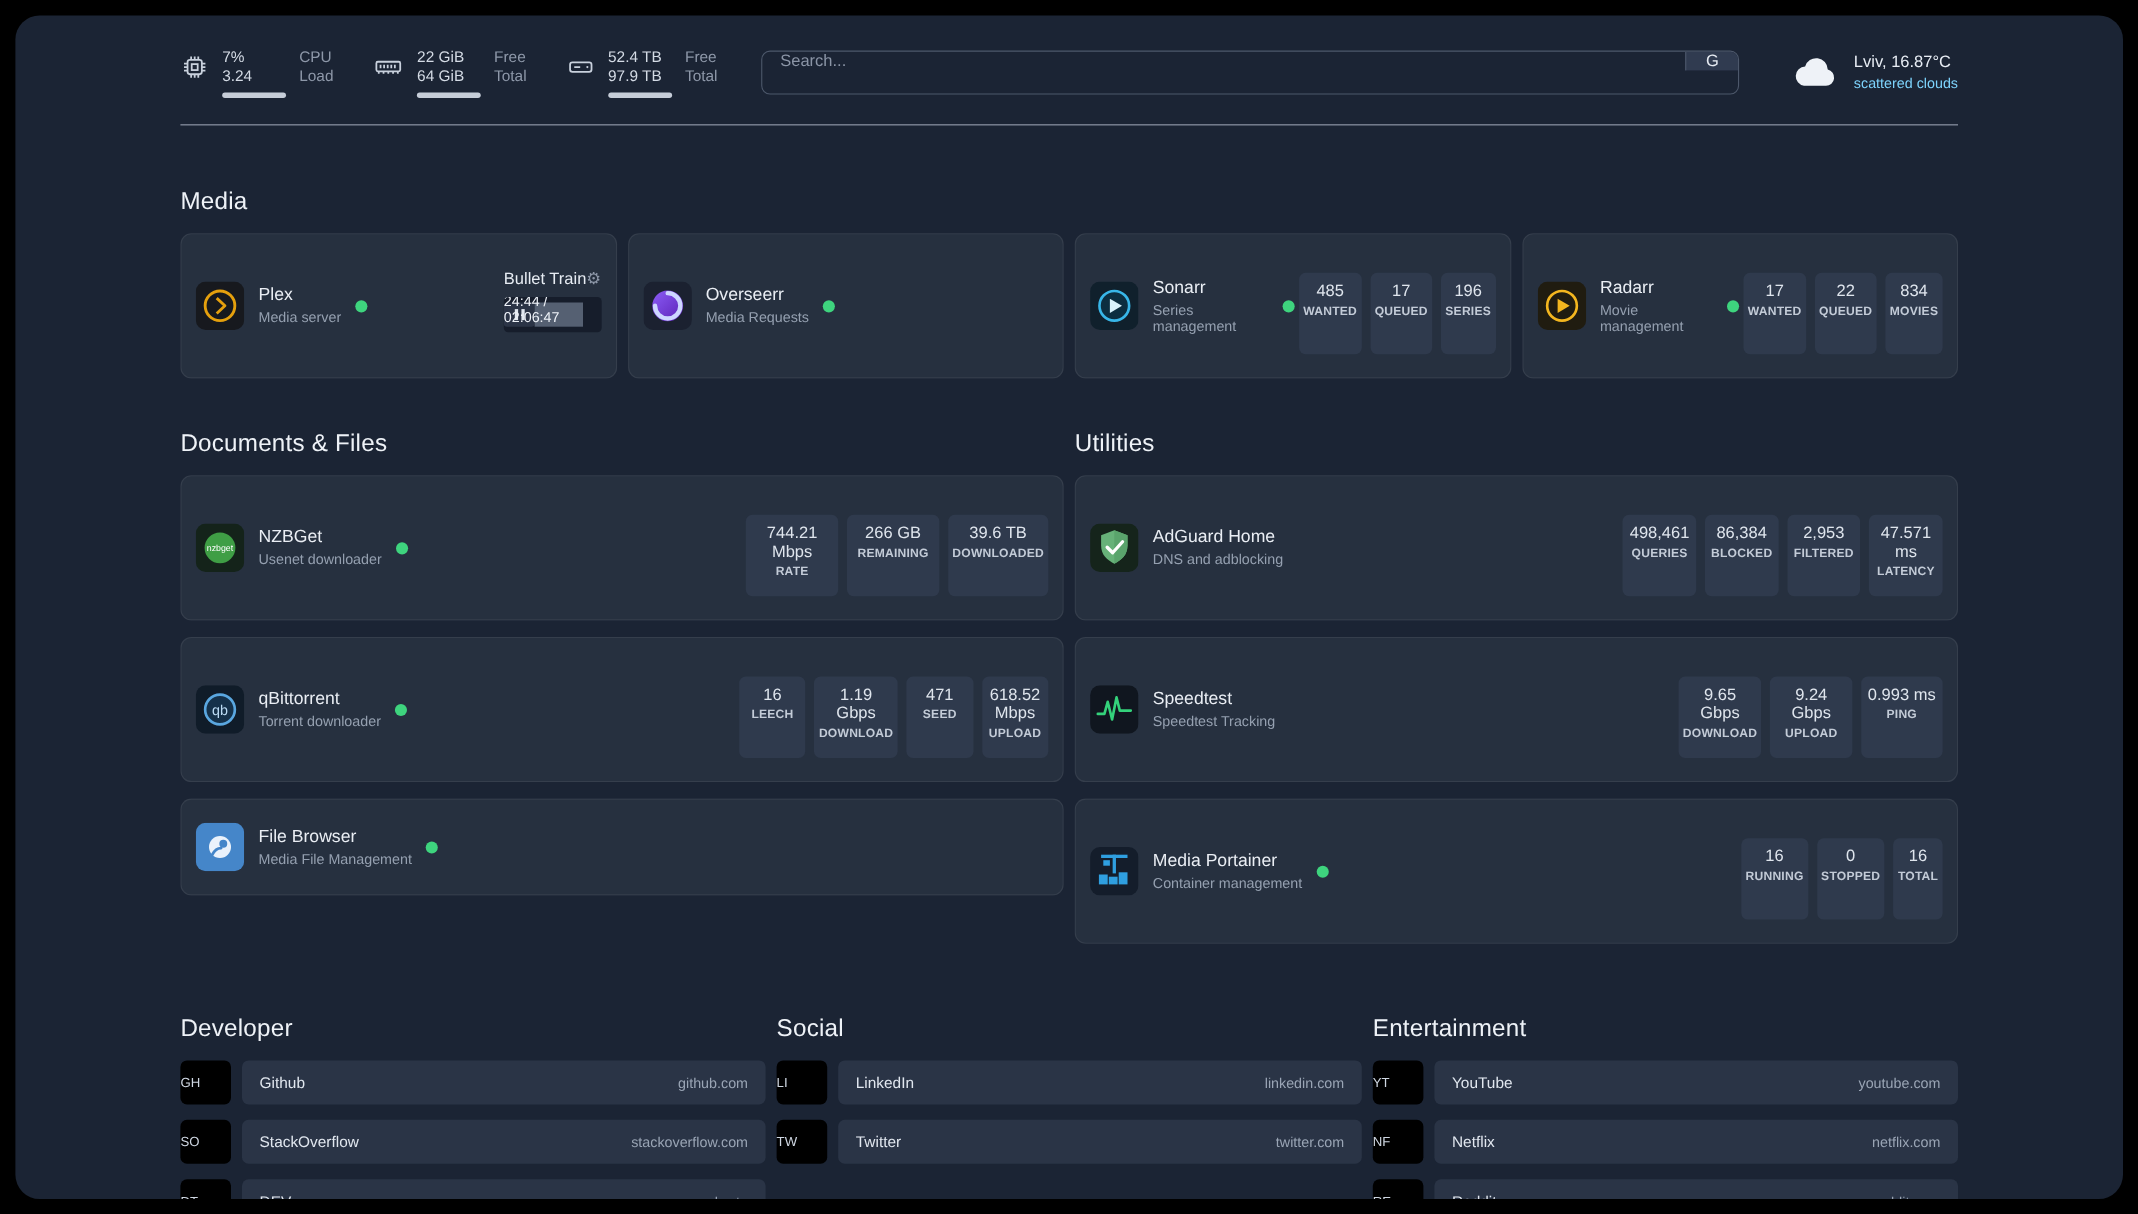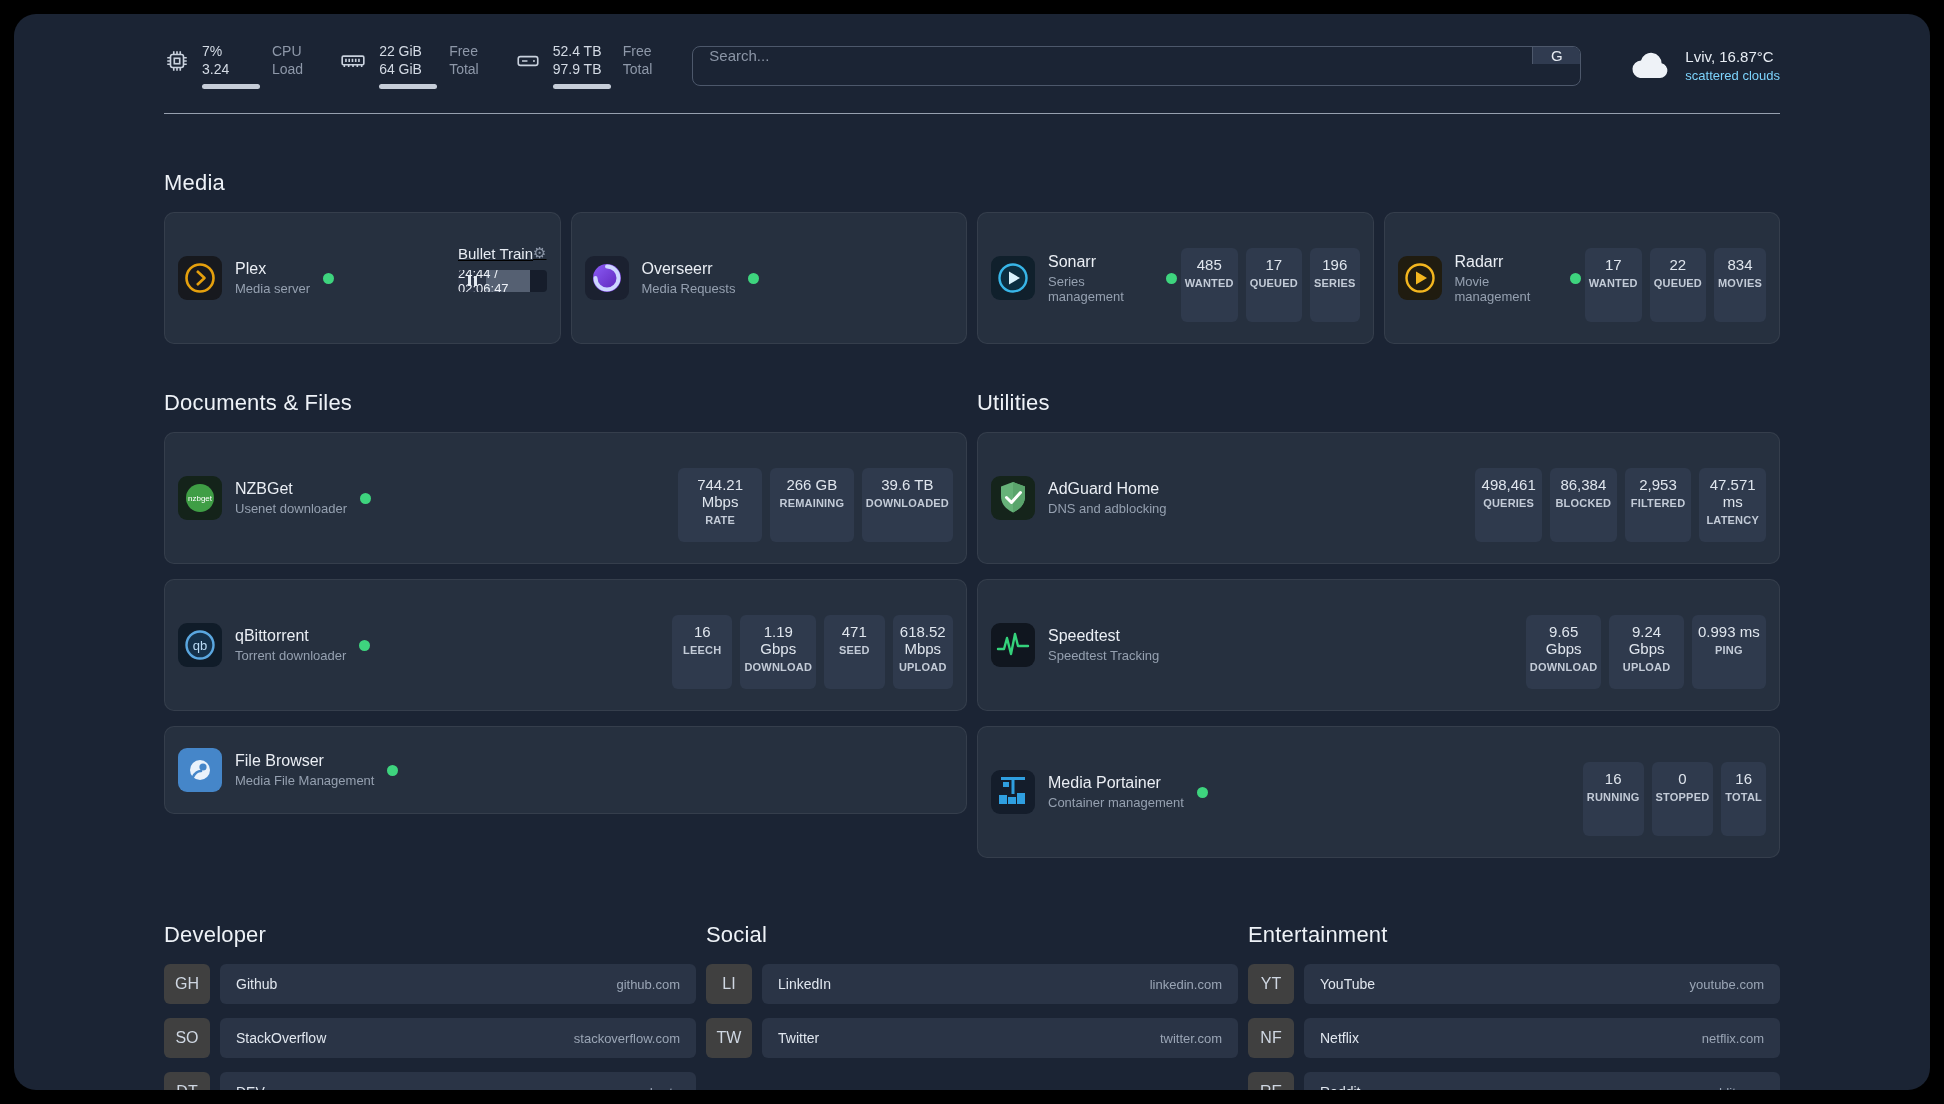--- a/index.html
+++ b/index.html
@@ -68,38 +68,38 @@
   .app-subtitle { font-size:13px; color:#95a0b0; margin-top:3px; }
   .status-dot { width:11px; height:11px; border-radius:50%; background:#3ed47e; margin-left:auto; margin-right:4px; flex:0 0 auto; }
 
   .stats { display:flex; gap:8px; margin-top:14px; }
   .stat { flex:1; background:#2f3a4d; border-radius:6px; padding:8px 4px 7px; text-align:center; }
   .stat-value { font-size:15px; color:#dfe5ed; }
   .stat-label { font-size:11px; font-weight:700; color:#c3cbd7; margin-top:4px; letter-spacing:.2px; }
 
   
   .player { margin-top:10px; }
-  .player-track-row { display:flex; align-items:center; justify-content:flex-end;text-decoration:underline; }
+  .player-track-row { display:flex; align-items:center; justify-content:flex-end; }
   .player-track { font-size:15px; color:#e7ecf3; }
   .gear { font-family:"DejaVu Sans",sans-serif; font-size:15px; color:#8d97a8; cursor:pointer; }
-  .player-bar { margin-top:8px; height:22px; background:#161d2b; border-radius:4px;
+  .player-bar { margin-top:8px; height:32px; background:#161d2b; border-radius:4px;
     display:flex; align-items:center; position:relative; overflow:hidden; }
   .pause-btn { width:28px; height:22px; background:#2b3446; display:flex; gap:3px;
     align-items:center; justify-content:center; cursor:pointer; flex:0 0 auto; border-radius:3px; }
   .pause-btn i { display:block; width:3px; height:10px; background:#e2e8f0; }
   .player-progress { width:44px; height:22px; background:#556072; }
   .player-time { position:absolute; right:9px; top:0; height:22px; display:flex; align-items:center;
     font-size:13px; color:#eef2f8; }
 
   
   .bookmarks { display:grid; grid-template-columns:1fr 1fr 1fr; gap:10px; margin-top:64px; align-items:start; }
   .bookmark-stack { display:flex; flex-direction:column; gap:14px; margin-top:16px; }
   .bookmark-row { display:flex; align-items:center; gap:10px; cursor:pointer; }
-  .bookmark-abbr { width:46px; height:40px; line-height:40px; text-align:center; font-size:16px;
-    color:#cfd7e2; background:#404040; border-radius:6px; flex:0 0 auto; }
+  .bookmark-abbr { width:46px; height:40px; line-height:40px; text-align:left; font-size:12px;
+    color:#cfd7e2; background:#000000; border-radius:6px; flex:0 0 auto; }
   .bookmark-pill { flex:1; height:40px; background:#2a3446; border-radius:6px;
     display:flex; align-items:center; justify-content:space-between; padding:0 16px; }
   .bookmark-name { font-size:14px; color:#e1e7ef; }
   .bookmark-url { font-size:13px; color:#9aa5b5; }
 </style>
 </head>
 <body>
 
 <div class="frame">
 <div class="app">

